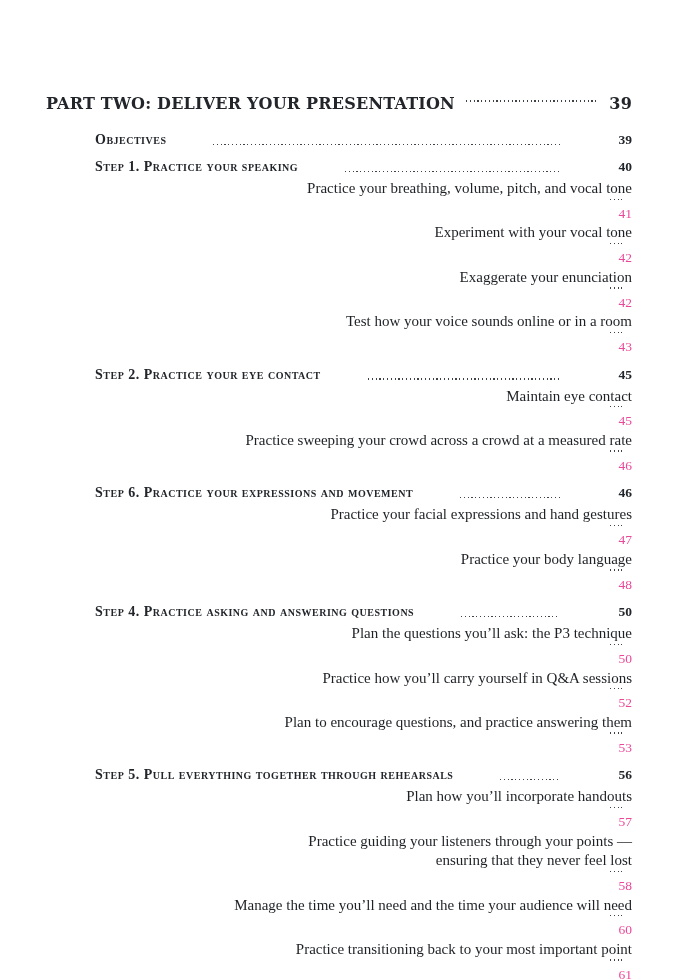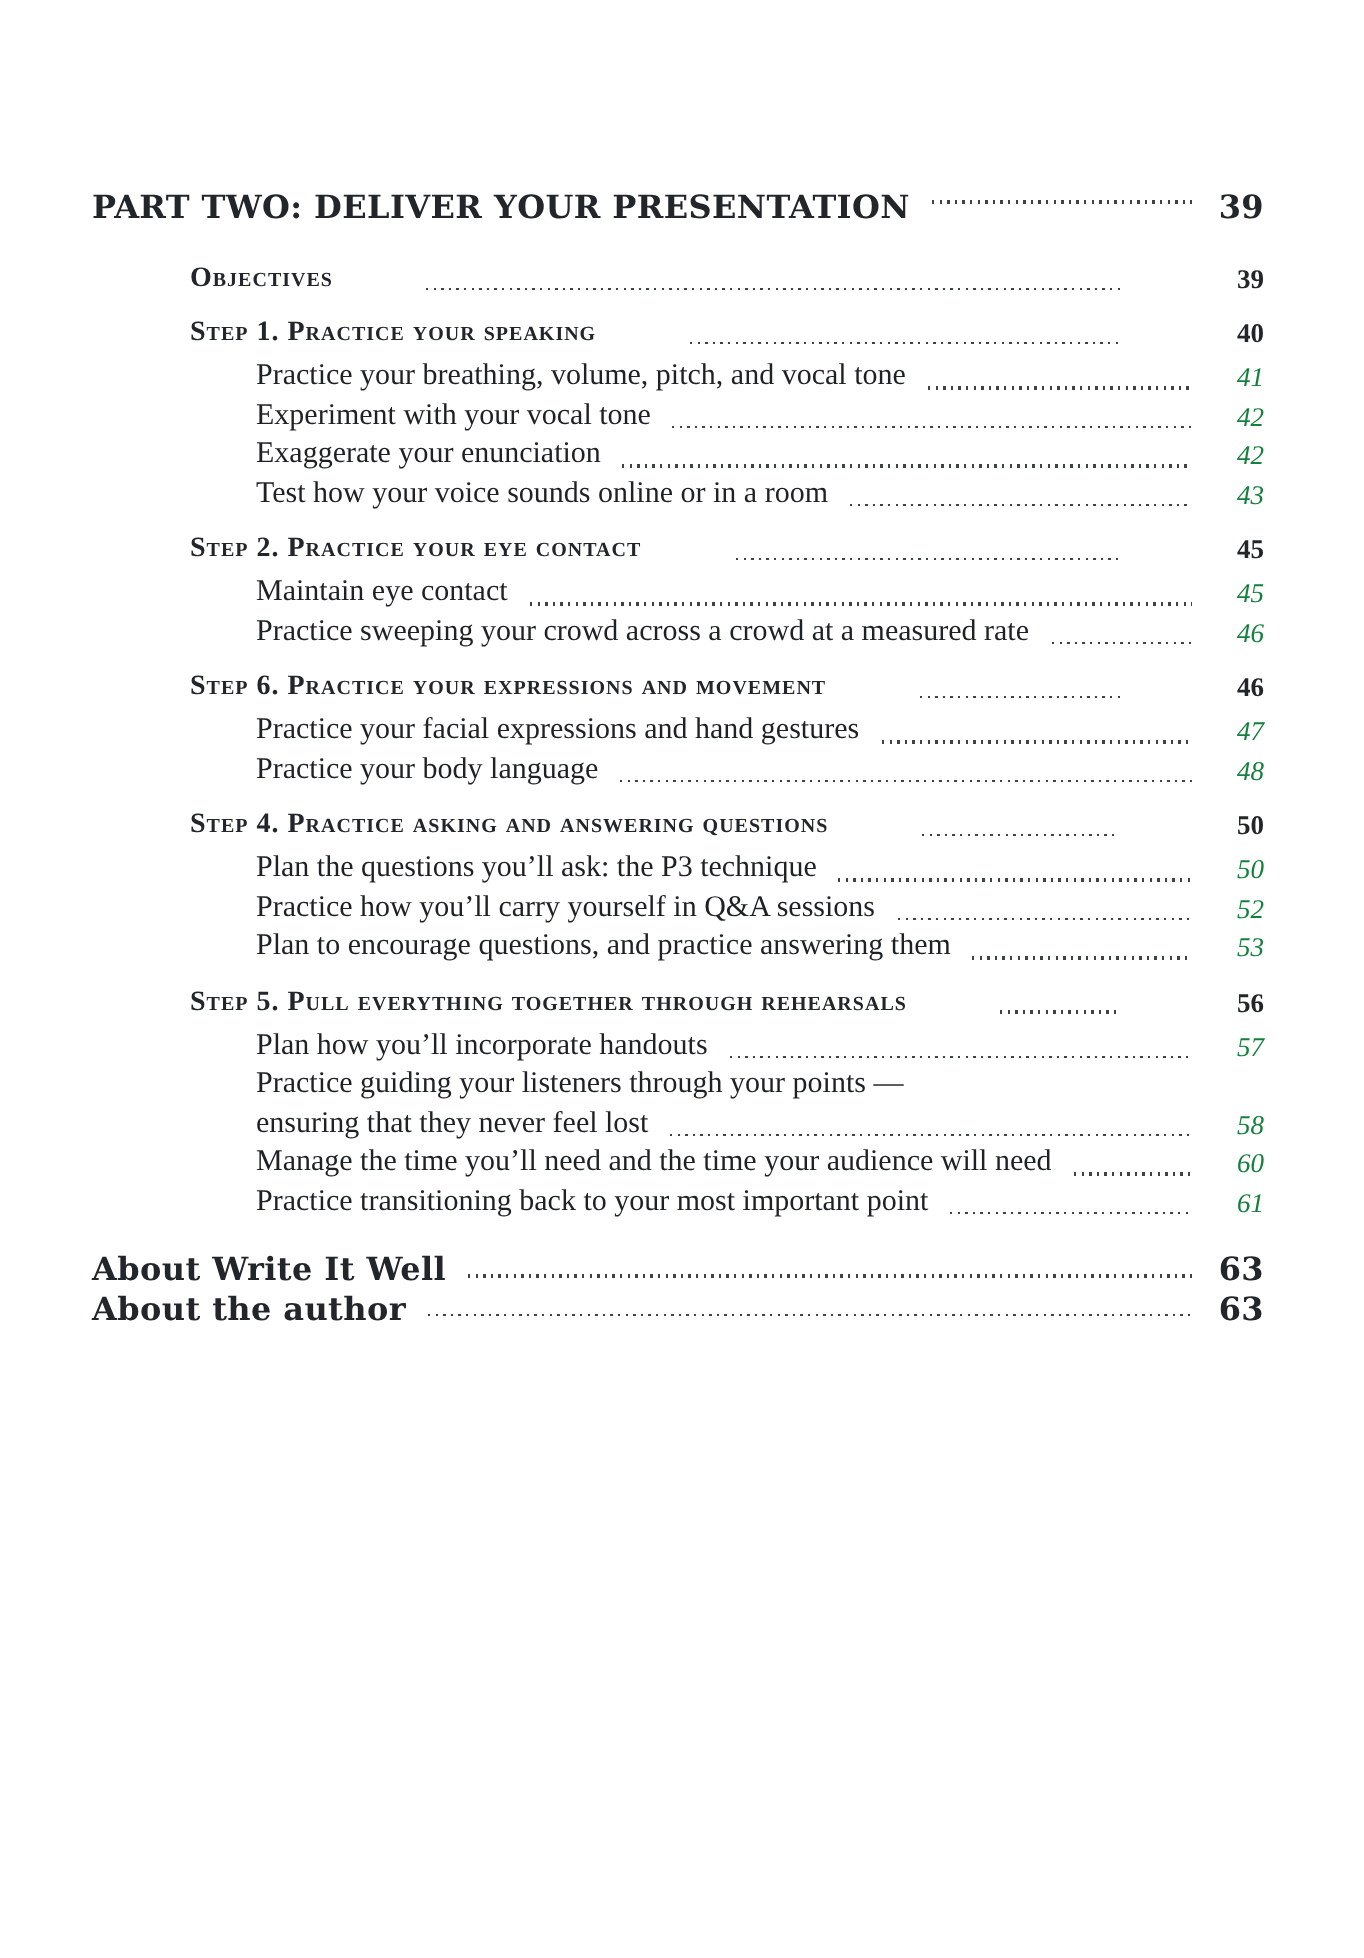--- a/index.html
+++ b/index.html
@@ -60,23 +60,24 @@
   .row-step .page-num {
     font-size: 13.5px;
     letter-spacing: 0;
   }
   
   .row-item {
     font-size: 15px;
     line-height: 19.5px;
     padding-left: 82px;
     color: #1e2125;
+    flex-direction: column;
   }
   .row-item .label { white-space: normal; }
-  .row-item .page-num { font-size: 13.5px; color: #15803d; font-style: italic; }
+  .row-item .page-num { font-size: 13.5px; color: #ec4899; }
 </style>
 </head>
 <body>
 
 <div class="page">
   <div id="toc">
       <div class="row row-part">
         <span class="label">PART TWO: DELIVER YOUR PRESENTATION</span>
         <span class="leader"></span>
         <span class="page-num">39</span>

